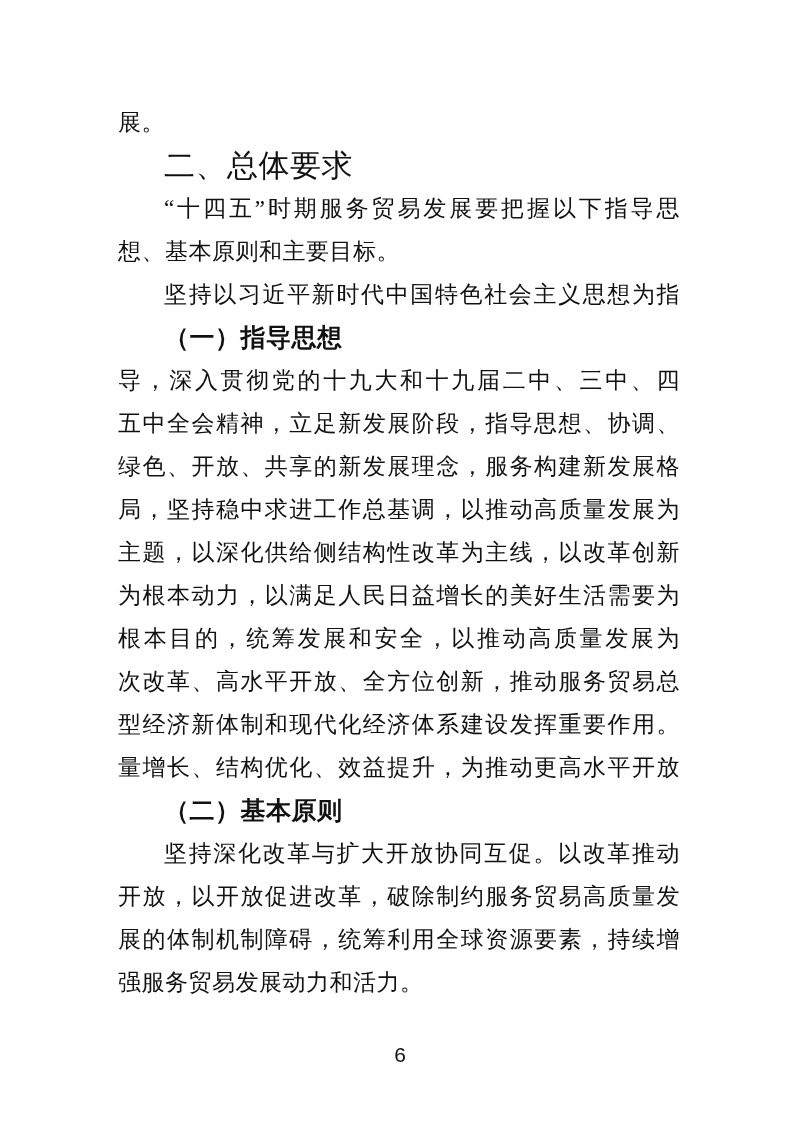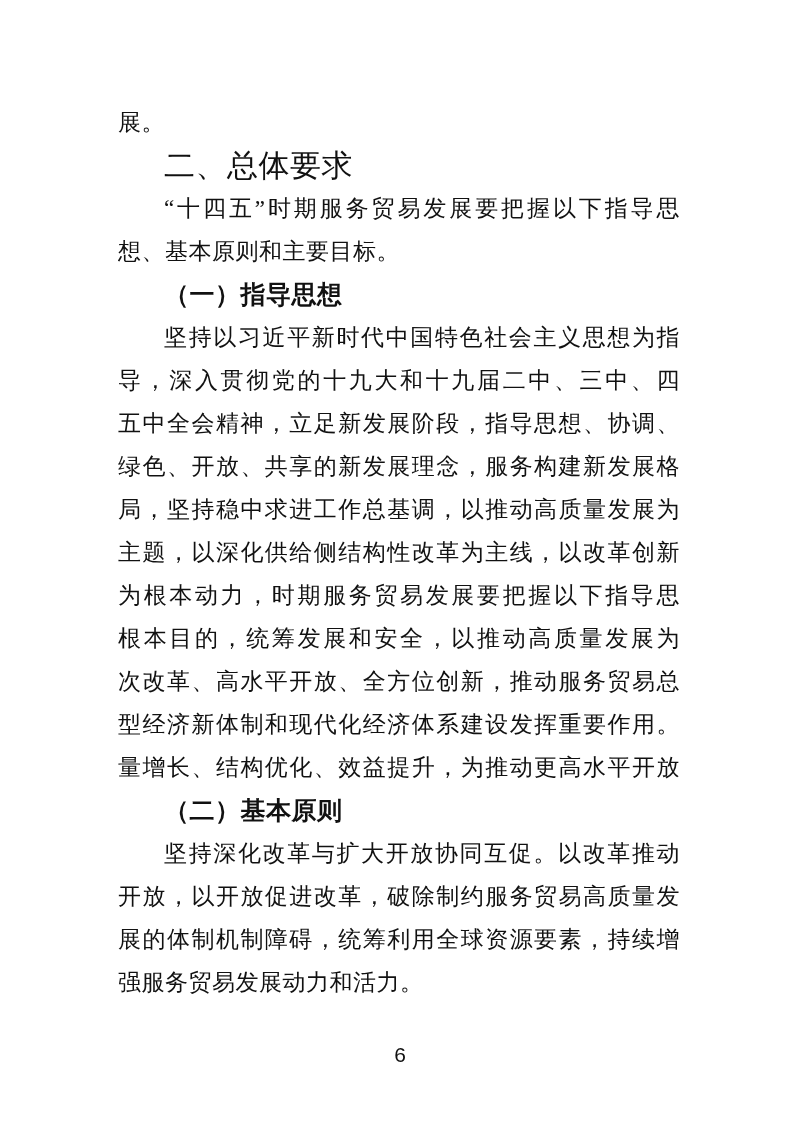--- a/index.html
+++ b/index.html
@@ -72,29 +72,29 @@
 
   <div class="text-block">
 
     <div class="line">展。</div>
 
     <div class="line heading-main indent">二、总体要求</div>
 
     <div class="line indent fill">“十四五”时期服务贸易发展要把握以下指导思</div>
     <div class="line">想、基本原则和主要目标。</div>
 
+    <div class="line indent fill">坚持以习近平新时代中国特色社会主义思想为指</div>
+
     <div class="line heading-sub indent">（一）指导思想</div>
-
-    <div class="line indent fill">坚持以习近平新时代中国特色社会主义思想为指</div>
     <div class="line fill">导，深入贯彻党的十九大和十九届二中、三中、四中、</div>
     <div class="line fill">五中全会精神，立足新发展阶段，指导思想、协调、</div>
     <div class="line fill">绿色、开放、共享的新发展理念，服务构建新发展格</div>
     <div class="line fill">局，坚持稳中求进工作总基调，以推动高质量发展为</div>
     <div class="line fill">主题，以深化供给侧结构性改革为主线，以改革创新</div>
-    <div class="line fill">为根本动力，时期服务贸易发展要把握以下指导思</div>
+    <div class="line fill">为根本动力，以满足人民日益增长的美好生活需要为</div>
     <div class="line fill">根本目的，统筹发展和安全，以推动高质量发展为</div>
     <div class="line fill">次改革、高水平开放、全方位创新，推动服务贸易总</div>
     <div class="line fill">型经济新体制和现代化经济体系建设发挥重要作用。</div>
     <div class="line fill">量增长、结构优化、效益提升，为推动更高水平开放</div>
 
     <div class="line heading-sub indent">（二）基本原则</div>
 
     <div class="line indent fill">
       <span class="bold-phrase">坚持深化改革与扩大开放协同互促。</span><span>以改革推动</span>
     </div>

